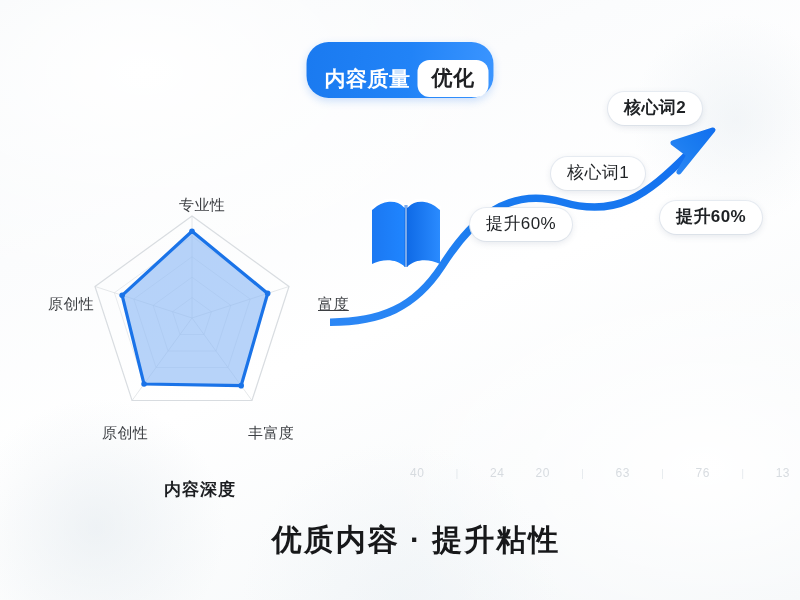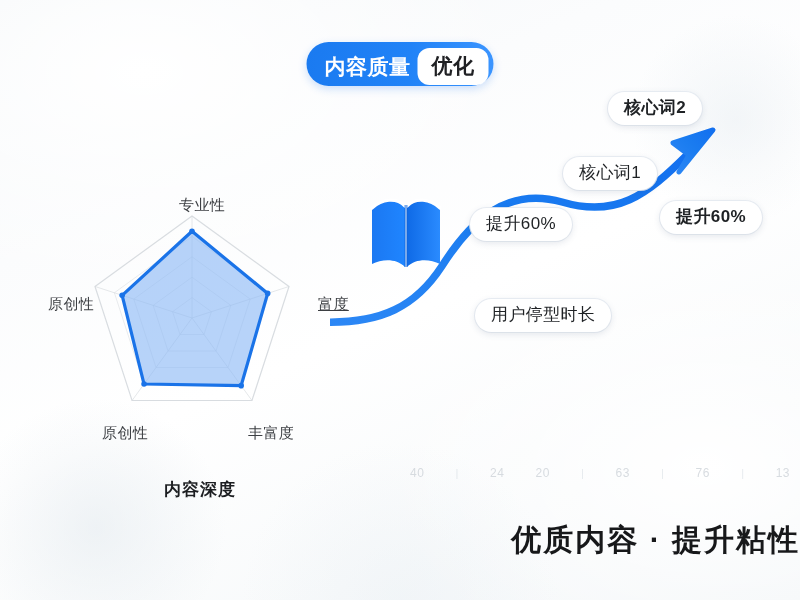--- a/index.html
+++ b/index.html
@@ -39,21 +39,21 @@
   #badge {
     position: absolute;
     left: 50%;
     top: 42px;
     transform: translateX(-50%);
     height: 40px;
     display: flex;
     align-items: center;
     border-radius: 22px;
     background: linear-gradient(96deg, #1a7af0 0%, #2183f7 55%, #3b95ff 100%);
-    padding: 4px 5px 0 18px;
+    padding: 16px 5px 0 18px;
     box-shadow: 0 3px 9px rgba(29,115,235,0.22);
     white-space: nowrap;
   }
   #badge .b-main {
     color: #ffffff;
     font-size: 21px;
     font-weight: 700;
     letter-spacing: 0.5px;
     line-height: 1;
     padding-right: 7px;
@@ -146,21 +146,21 @@
     padding: 7px 16px 9px 16px;
     font-size: 17px;
     color: #1f2225;
     white-space: nowrap;
     box-shadow: 0 2px 7px rgba(60,80,110,0.14), 0 0 0 1px rgba(235,240,245,0.9);
     letter-spacing: 0.4px;
     line-height: 1;
   }
   .pill-strong { font-weight: 700; }
   #pill-kw2    { left: 608px; top: 92px;  }
-  #pill-kw1    { left: 563px; top: 157px; }
+  #pill-kw1    { left: 551px; top: 157px; }
   #pill-up-r   { left: 660px; top: 201px; font-weight: 700; }
   #pill-up-l   { left: 470px; top: 208px; }
   #pill-dwell  { left: 475px; top: 299px; }
 
   
   #ticks {
     position: absolute;
     left: 410px;
     top: 462px;
     width: 380px;
@@ -174,21 +174,21 @@
     letter-spacing: 0.5px;
   }
   #ticks .tk-sep { color: #dde2e7; font-size: 11px; }
 
   
   #footline {
     position: absolute;
     left: 0;
     right: 0;
     top: 520px;
-    text-align: right;
+    text-align: center;
     font-size: 30px;
     font-weight: 800;
     color: #17181a;
     letter-spacing: 2px;
     padding-left: 32px;
   }
 </style>
 </head>
 <body>
 
@@ -263,21 +263,20 @@
     <path d="M72 20 C 62 11, 48 9, 39 18 L 39 79 C 48 70, 62 71, 72 76 Z" fill="url(#bookR)"></path>
     <path d="M4 20 C 14 11, 28 9, 37 18" fill="none" stroke="#ffffff" stroke-width="3.2" stroke-linecap="round"></path>
     <path d="M72 20 C 62 11, 48 9, 39 18" fill="none" stroke="#ffffff" stroke-width="3.2" stroke-linecap="round"></path>
     <rect x="36.4" y="17" width="3.2" height="62" fill="#0c63d8" opacity="0.55"></rect>
   </svg>
 
   <div class="pill pill-strong" id="pill-kw2">核心词2</div>
   <div class="pill" id="pill-kw1">核心词1</div>
   <div class="pill" id="pill-up-r">提升60%</div>
   <div class="pill" id="pill-up-l">提升60%</div>
-  <div class="pill" id="pill-dwell">用户停型时长</div>
 
   <div id="ticks">
       <span>40</span>
       <span class="tk-sep">|</span>
       <span>24</span>
       <span>20</span>
       <span class="tk-sep">|</span>
       <span>63</span>
       <span class="tk-sep">|</span>
       <span>76</span>

